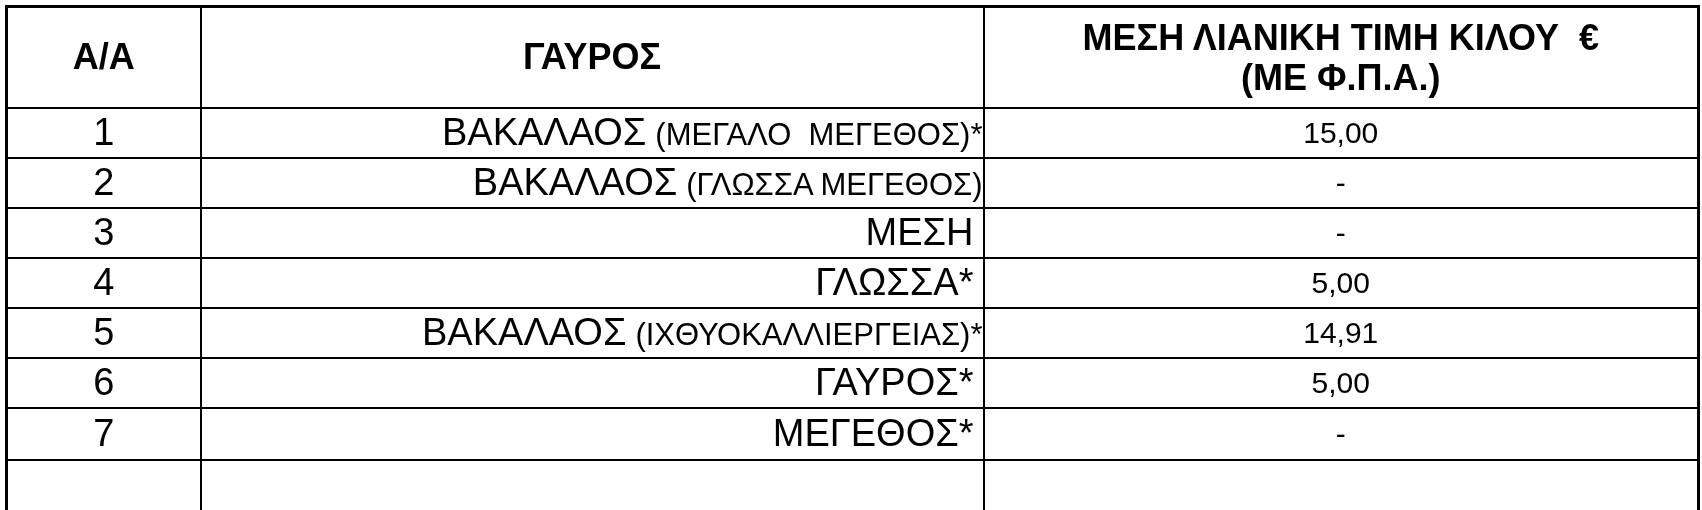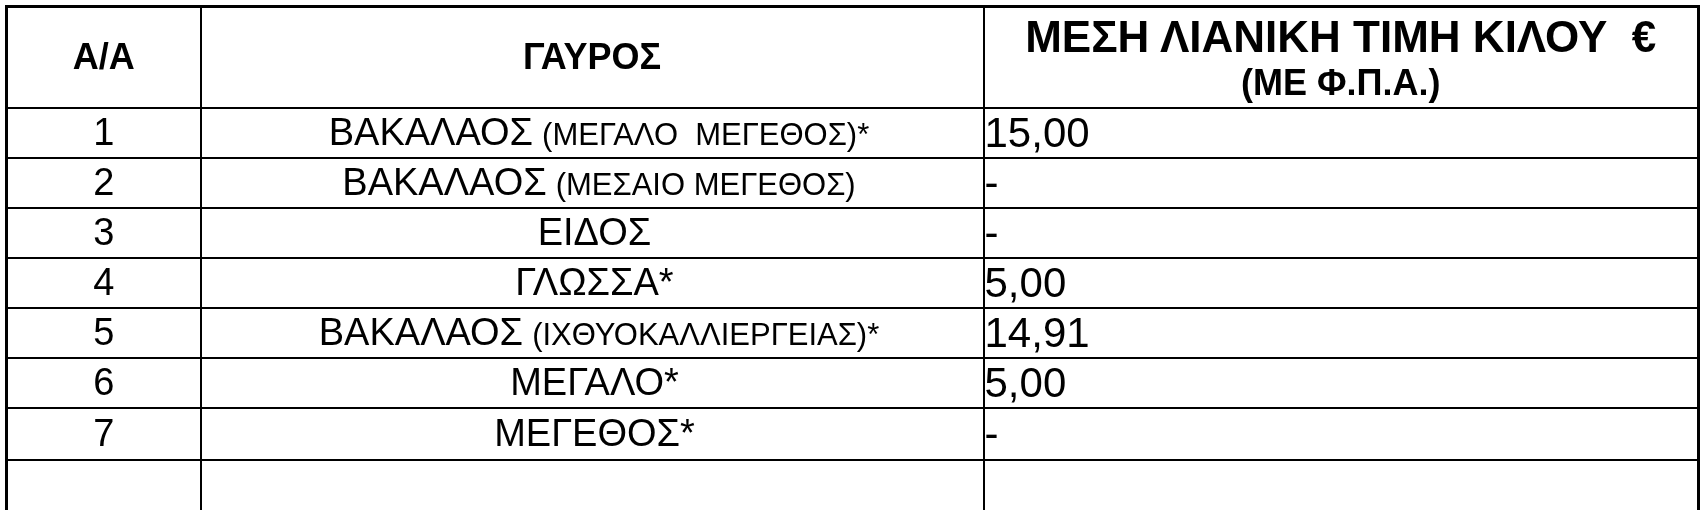--- a/index.html
+++ b/index.html
@@ -35,49 +35,50 @@
   tbody tr:nth-child(7) { height: 52px; }
   tbody tr:last-child { height: 58px; }
 
   th.cell-index-h, th.cell-species-h, th.cell-price-h {
     font-weight: bold;
     font-size: 36px;
     text-align: center;
     line-height: 1.1;
   }
   .price-line1 {
-    font-size: 44px;
+    font-size: 36px;
     font-weight: bold;
     text-align: center;
     white-space: pre;
     line-height: 1.15;
   }
   .price-line2 {
     font-size: 36px;
     font-weight: bold;
     text-align: center;
     line-height: 1.1;
   }
   td.cell-index {
     text-align: center;
     font-size: 38px;
   }
   td.cell-species {
-    text-align: center;
+    text-align: right;
     padding-left: 14px;
     font-size: 38px;
     white-space: pre;
   }
   .species-detail {
     font-size: 31px;
     margin-left: 9px;
     white-space: pre;
   }
   td.cell-price {
-    font-size: 42px;
+    text-align: center;
+    font-size: 30px;
   }
 </style>
 </head>
 <body>
 
 <table class="doc-table">
   <colgroup>
     <col style="width:194px">
     <col style="width:783px">
     <col style="width:715px">
@@ -93,41 +94,41 @@
     </tr>
   </thead>
   <tbody>
     <tr>
       <td class="cell-index">1</td>
       <td class="cell-species"><span class="species-main">ΒΑΚΑΛΑΟΣ</span><span class="species-detail">(ΜΕΓΑΛΟ  ΜΕΓΕΘΟΣ)*</span></td>
       <td class="cell-price">15,00</td>
     </tr>
     <tr>
       <td class="cell-index">2</td>
-      <td class="cell-species"><span class="species-main">ΒΑΚΑΛΑΟΣ</span><span class="species-detail">(ΜΕΣΑΙΟ ΜΕΓΕΘΟΣ)</span></td>
+      <td class="cell-species"><span class="species-main">ΒΑΚΑΛΑΟΣ</span><span class="species-detail">(ΓΛΩΣΣΑ ΜΕΓΕΘΟΣ)</span></td>
       <td class="cell-price">-</td>
     </tr>
     <tr>
       <td class="cell-index">3</td>
-      <td class="cell-species"><span class="species-main">ΕΙΔΟΣ</span><span class="species-detail"></span></td>
+      <td class="cell-species"><span class="species-main">ΜΕΣΗ</span><span class="species-detail"></span></td>
       <td class="cell-price">-</td>
     </tr>
     <tr>
       <td class="cell-index">4</td>
       <td class="cell-species"><span class="species-main">ΓΛΩΣΣΑ*</span><span class="species-detail"></span></td>
       <td class="cell-price">5,00</td>
     </tr>
     <tr>
       <td class="cell-index">5</td>
       <td class="cell-species"><span class="species-main">ΒΑΚΑΛΑΟΣ</span><span class="species-detail">(ΙΧΘΥΟΚΑΛΛΙΕΡΓΕΙΑΣ)*</span></td>
       <td class="cell-price">14,91</td>
     </tr>
     <tr>
       <td class="cell-index">6</td>
-      <td class="cell-species"><span class="species-main">ΜΕΓΑΛΟ*</span><span class="species-detail"></span></td>
+      <td class="cell-species"><span class="species-main">ΓΑΥΡΟΣ*</span><span class="species-detail"></span></td>
       <td class="cell-price">5,00</td>
     </tr>
     <tr>
       <td class="cell-index">7</td>
       <td class="cell-species"><span class="species-main">ΜΕΓΕΘΟΣ*</span><span class="species-detail"></span></td>
       <td class="cell-price">-</td>
     </tr>
     <tr>
       <td class="cell-index"></td>
       <td class="cell-species"><span class="species-main"></span><span class="species-detail"></span></td>

